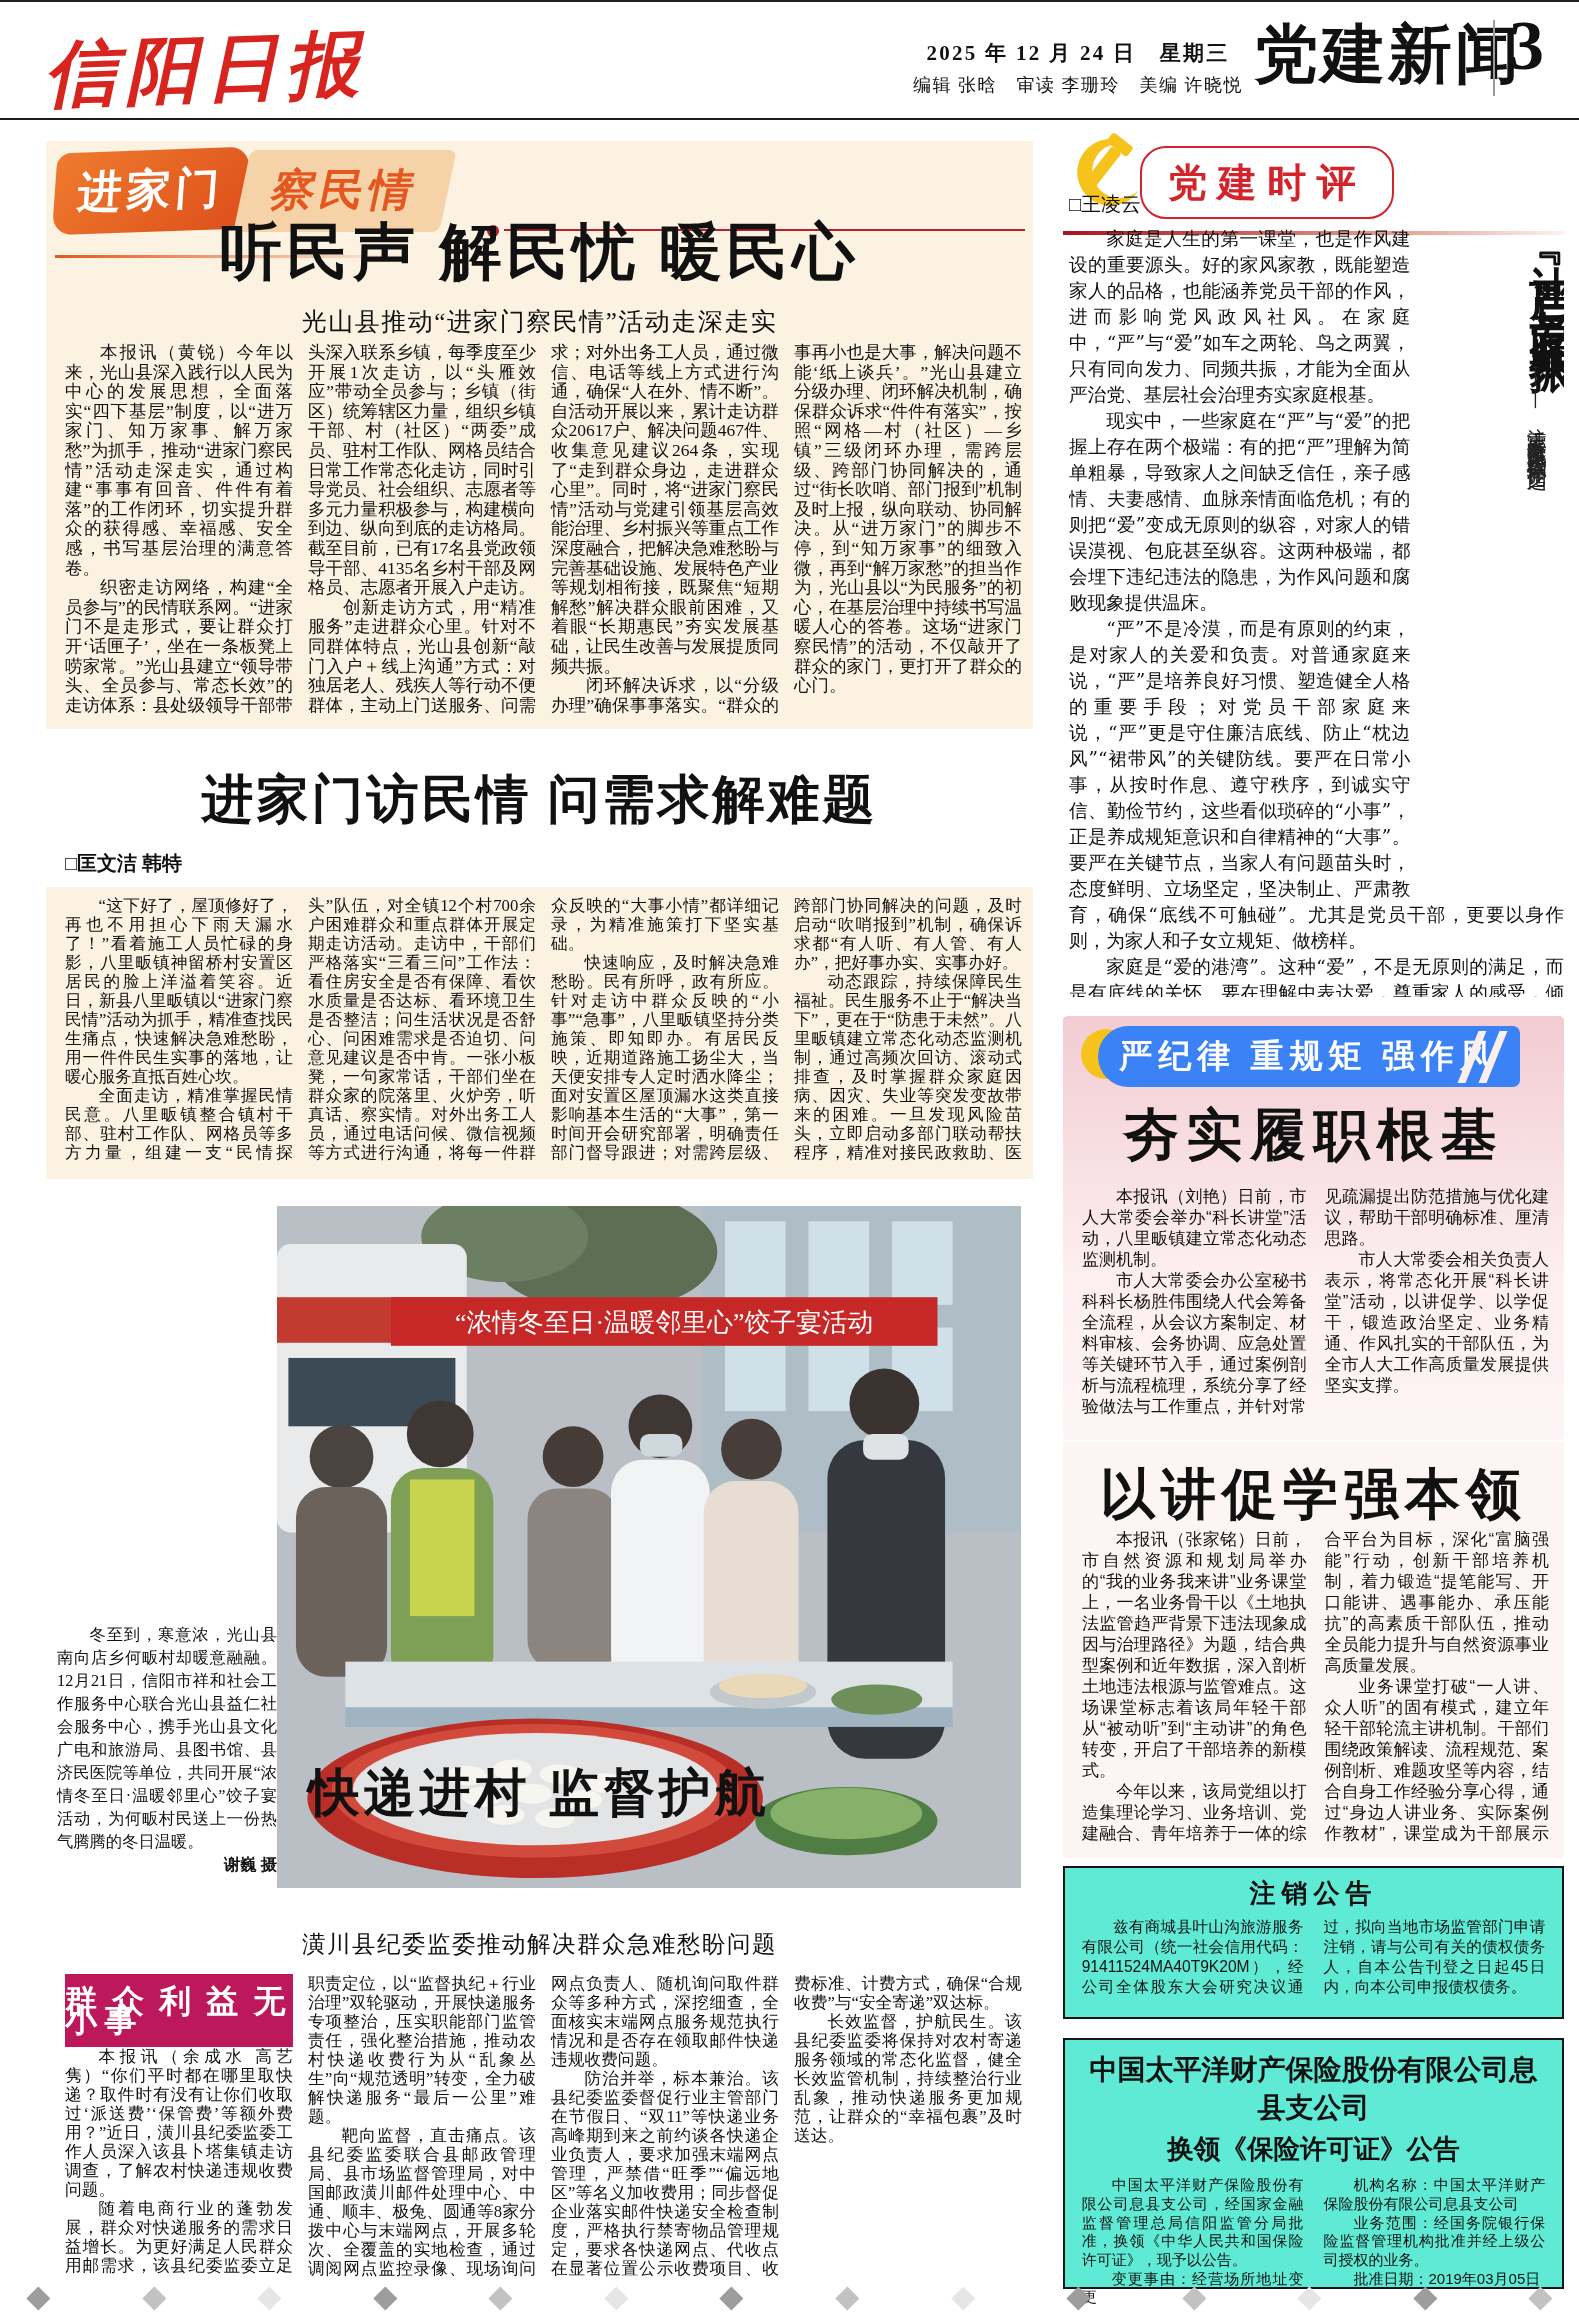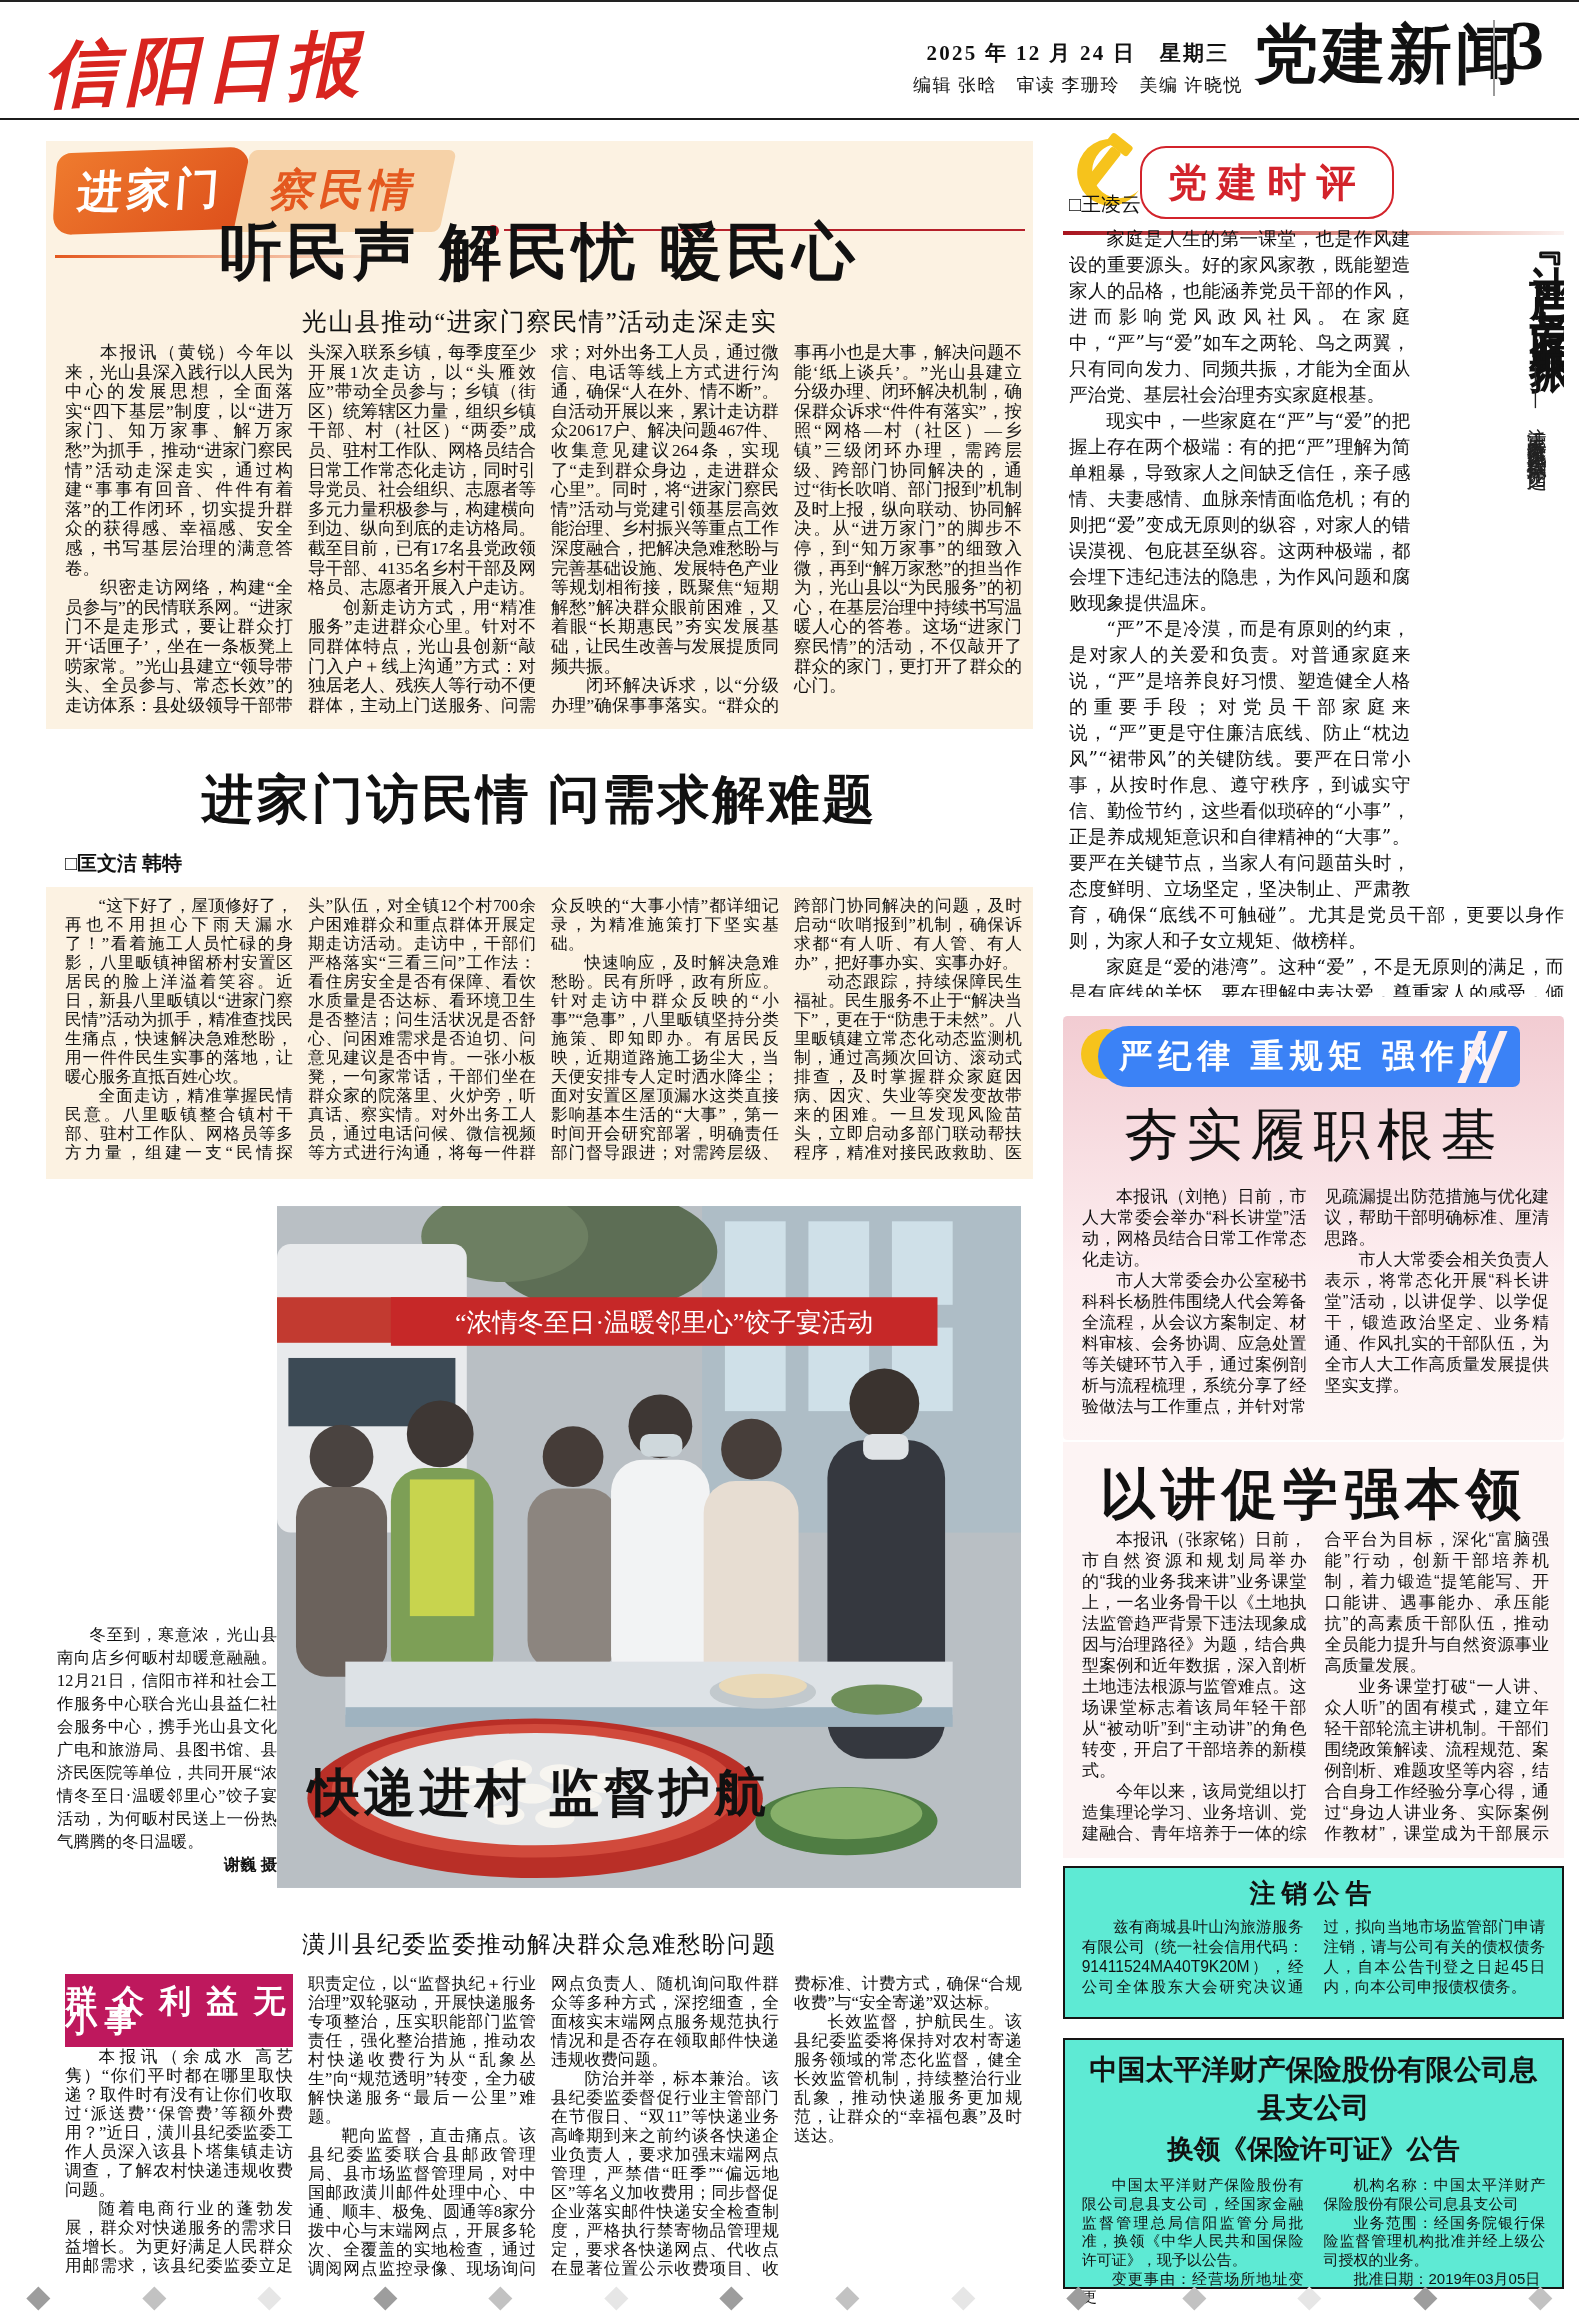--- a/index.html
+++ b/index.html
@@ -86,21 +86,21 @@
   .vh-sub  { font-size:20px; margin-top:44px; margin-right:13.7px; color:#222; letter-spacing:3px; }
 
   .pink-panel { left:1063px; top:1016px; width:501px; height:424px;
                 background:linear-gradient(180deg,#f2ccd2,#fdeef0 60%,#fdf5f5); border-radius:4.6px; }
   .ribbon { left:1098px; top:1026px; width:422px; height:61px; background:#3b82f6; border-radius:33px 7.6px 7.6px 33px;
             display:flex; align-items:center; justify-content:center; color:#fff; font-size:33px; font-weight:900;
             letter-spacing:6px; }
   .ribbon-accent { left:1081px; top:1029px; width:50px; height:50px; background:#f6c31c; border-radius:50%; }
   .slash { position:absolute; top:4.6px; width:7.6px; height:52px; background:#fdeef0; transform:skewX(-22deg); }
   .slash.s1 { right:44px; } .slash.s2 { right:23px; }
-  .headline4 { left:1063px; top:1098px; width:501px; text-align:center; font-size:56px; font-weight:400;
+  .headline4 { left:1063px; top:1098px; width:501px; text-align:center; font-size:56px; font-weight:700;
                letter-spacing:7.6px; }
   .body4 { left:1082px; top:1186px; width:467px; height:248px; column-count:2; column-gap:18px;
            font-size:17px; line-height:21px; font-family:"Liberation Sans",sans-serif; }
 
   .panel5 { left:1063px; top:1442px; width:501px; height:416px; background:#fdf4f4; }
   .headline5 { left:1063px; top:1458px; width:501px; text-align:center; font-size:55px; font-weight:900;
                letter-spacing:6px; }
   .body5 { left:1082px; top:1529px; width:467px; height:325px; column-count:2; column-gap:18px;
            font-size:17px; line-height:21px; font-family:"Liberation Sans",sans-serif; }
 
@@ -270,21 +270,21 @@
 
   <div class="abs pink-panel"></div>
   <div class="abs ribbon-accent"></div>
   <div class="abs ribbon">
     <span>严纪律 重规矩 强作风</span>
     <span class="slash s1"></span>
     <span class="slash s2"></span>
   </div>
   <div class="abs headline4">夯实履职根基</div>
   <div class="abs body-cols body4">
-      <p class="para">本报讯（刘艳）日前，市人大常委会举办“科长讲堂”活动，网格员结合日常工作常态化走访。</p>
+      <p class="para">本报讯（刘艳）日前，市人大常委会举办“科长讲堂”活动，八里畈镇建立常态化动态监测机制。</p>
       <p class="para">市人大常委会办公室秘书科科长杨胜伟围绕人代会筹备全流程，从会议方案制定、材料审核、会务协调、应急处置等关键环节入手，通过案例剖析与流程梳理，系统分享了经验做法与工作重点，并针对常见疏漏提出防范措施与优化建议，帮助干部明确标准、厘清思路。</p>
       <p class="para">市人大常委会相关负责人表示，将常态化开展“科长讲堂”活动，以讲促学、以学促干，锻造政治坚定、业务精通、作风扎实的干部队伍，为全市人大工作高质量发展提供坚实支撑。</p>
     </div>
 
   <div class="abs panel5"></div>
   <div class="abs headline5">以讲促学强本领</div>
   <div class="abs body-cols body5">
       <p class="para">本报讯（张家铭）日前，市自然资源和规划局举办的“我的业务我来讲”业务课堂上，一名业务骨干以《土地执法监管趋严背景下违法现象成因与治理路径》为题，结合典型案例和近年数据，深入剖析土地违法根源与监管难点。这场课堂标志着该局年轻干部从“被动听”到“主动讲”的角色转变，开启了干部培养的新模式。</p>
       <p class="para">今年以来，该局党组以打造集理论学习、业务培训、党建融合、青年培养于一体的综合平台为目标，深化“富脑强能”行动，创新干部培养机制，着力锻造“提笔能写、开口能讲、遇事能办、承压能抗”的高素质干部队伍，推动全员能力提升与自然资源事业高质量发展。</p>
       <p class="para">业务课堂打破“一人讲、众人听”的固有模式，建立年轻干部轮流主讲机制。干部们围绕政策解读、流程规范、案例剖析、难题攻坚等内容，结合自身工作经验分享心得，通过“身边人讲业务、实际案例作教材”，课堂成为干部展示能力、交流思想的舞台，实现了学用结合、以讲促学、互学共进的良性循环。</p>

